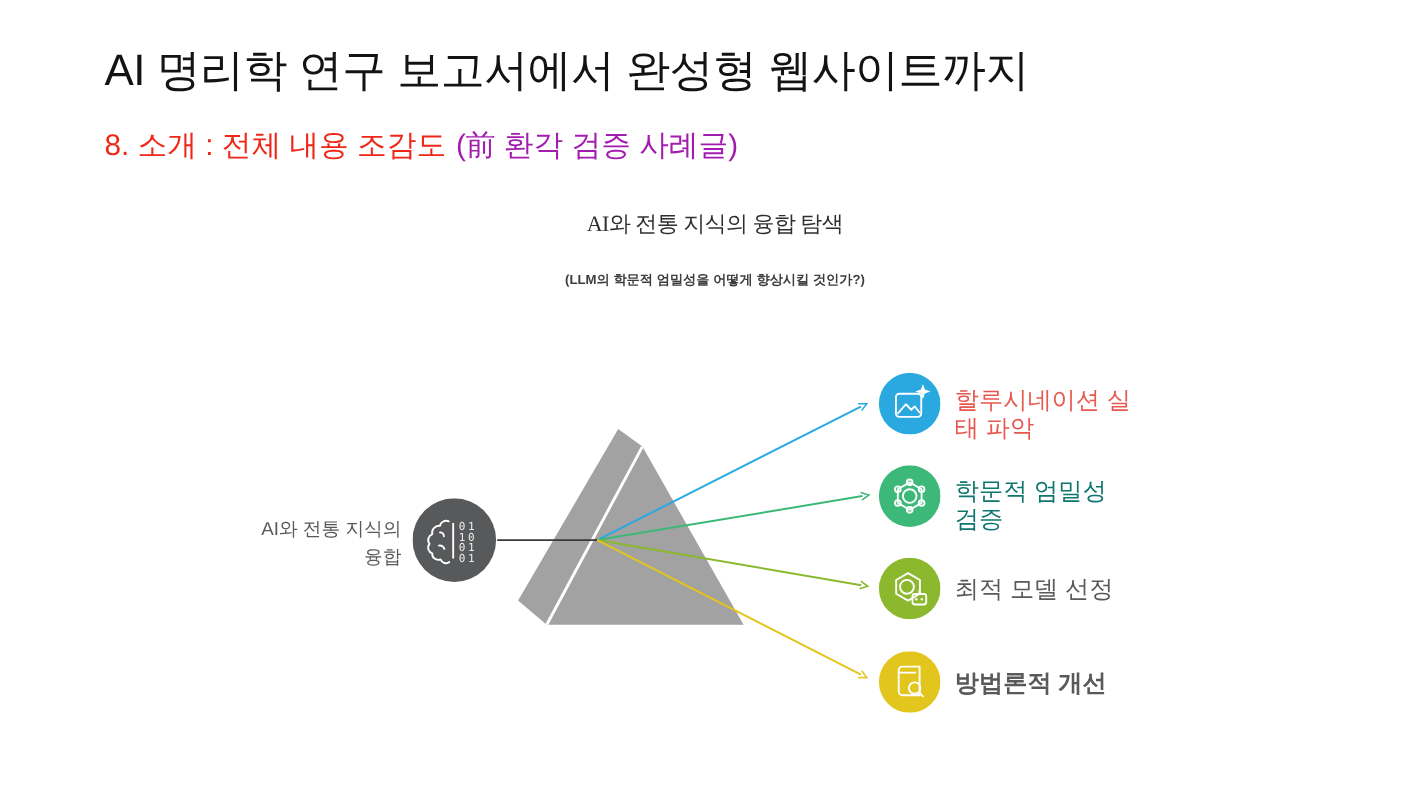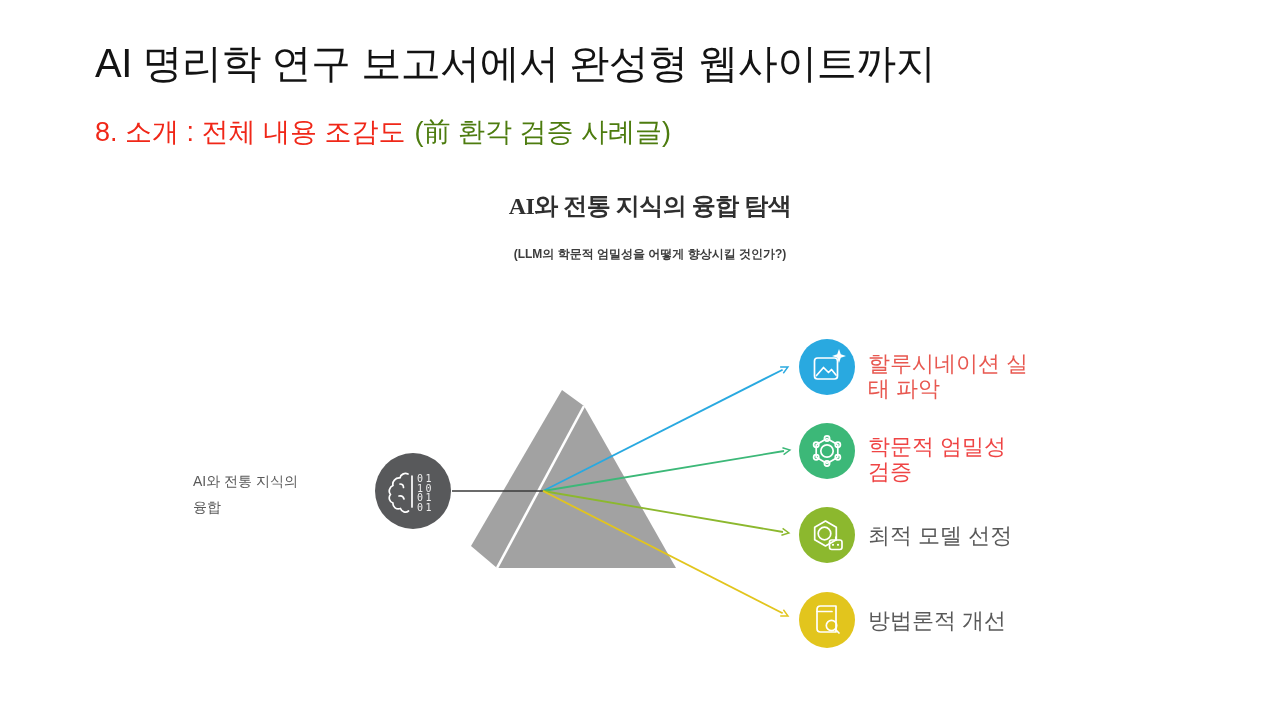--- a/index.html
+++ b/index.html
@@ -22,36 +22,36 @@
     left: 95px; top: 114px;
     font-size: 27px; font-weight: 400;
     white-space: nowrap;
   }
   .section-heading .note { margin-left: 9px; }
 
   .diagram-heading {
     left: 320px; top: 190px; width: 660px;
     text-align: center;
     font-family: "Liberation Serif", "DejaVu Serif", serif;
-    font-size: 24px; font-weight: 700;
+    font-size: 20px; font-weight: 400;
     color: #2f2f2f; letter-spacing: -0.5px;
   }
   .diagram-subheading {
     left: 320px; top: 246px; width: 660px;
     text-align: center;
     font-size: 12px; font-weight: 700;
     color: #3d3d3d;
   }
 
   .scene { left: 0; top: 0; width: 1280px; height: 720px; pointer-events: none; }
 
   .source-label {
     left: 193px; top: 468px; width: 172px;
-    text-align: left;
-    font-size: 14px; line-height: 26px;
+    text-align: right;
+    font-size: 17px; line-height: 26px;
   }
   .source-label span { display: block; }
 
   .source-icon { left: 375px; top: 453px; width: 76px; height: 76px; }
 
   .out-icon { width: 56px; height: 56px; left: 799px; }
   .out-icon-0 { top: 339px; }
   .out-icon-1 { top: 423px; }
   .out-icon-2 { top: 507px; }
   .out-icon-3 { top: 592px; }
@@ -72,21 +72,21 @@
   }
 </style>
 </head>
 <body>
 
 <div class="slide">
 
   <h1 class="abs title" style="margin:0;">AI 명리학 연구 보고서에서 완성형 웹사이트까지</h1>
 
   <div class="abs section-heading">
-    <span style="color: rgb(240, 39, 24);">8. 소개 : 전체 내용 조감도</span><span class="note" style="color: #4d7c0f;">(前 환각 검증 사례글)</span>
+    <span style="color: rgb(240, 39, 24);">8. 소개 : 전체 내용 조감도</span><span class="note" style="color: #a21caf;">(前 환각 검증 사례글)</span>
   </div>
 
   <div class="abs diagram-heading">AI와 전통 지식의 융합 탐색</div>
   <div class="abs diagram-subheading">(LLM의 학문적 엄밀성을 어떻게 향상시킬 것인가?)</div>
 
   <svg class="abs scene" viewBox="0 0 1280 720">
     <defs>
       <marker id="arw0" viewBox="0 0 10 10" refX="2" refY="5" markerWidth="10" markerHeight="10" markerUnits="userSpaceOnUse" orient="auto">
         <path d="M1,1.5 L8,5 L1,8.5" fill="none" stroke-width="1.4" stroke="#29A9E0"></path>
       </marker>
@@ -146,21 +146,21 @@
       <polygon class="ico-stroke" points="28,15.5 38.8,21.8 38.8,34.2 28,40.5 17.2,34.2 17.2,21.8"></polygon>
       <circle class="ico-stroke" cx="28" cy="28" r="6.2"></circle>
       <circle class="ico-stroke" cx="28" cy="15.5" r="2.6" fill="currentColor"></circle>
       <circle class="ico-stroke" cx="38.8" cy="21.8" r="2.6" fill="currentColor"></circle>
       <circle class="ico-stroke" cx="38.8" cy="34.2" r="2.6" fill="currentColor"></circle>
       <circle class="ico-stroke" cx="28" cy="40.5" r="2.6" fill="currentColor"></circle>
       <circle class="ico-stroke" cx="17.2" cy="34.2" r="2.6" fill="currentColor"></circle>
       <circle class="ico-stroke" cx="17.2" cy="21.8" r="2.6" fill="currentColor"></circle>
     </svg>
   </div>
-  <div class="abs out-label out-label-1" style="color: #ef4444;">학문적 엄밀성 검증</div>
+  <div class="abs out-label out-label-1" style="color: #0f766e;">학문적 엄밀성 검증</div>
 
   <div class="abs out-icon out-icon-2" style="color: rgb(140, 184, 46);">
     <svg width="56" height="56" viewBox="0 0 56 56">
       <circle cx="28" cy="28" r="28" fill="currentColor"></circle>
       <polygon class="ico-stroke" points="26.5,14 37.3,20.3 37.3,32.8 26.5,39 15.7,32.8 15.7,20.3"></polygon>
       <circle class="ico-stroke" cx="25.5" cy="26.5" r="6.3"></circle>
       <line class="ico-stroke" x1="36.8" y1="33" x2="36.8" y2="30"></line>
       <rect class="ico-stroke" x="30.5" y="33" width="12.5" height="9.5" rx="2.2" fill="currentColor"></rect>
       <circle cx="34" cy="37.8" r="1.1" fill="#ffffff"></circle>
       <circle cx="39" cy="37.8" r="1.1" fill="#ffffff"></circle>
@@ -170,15 +170,15 @@
 
   <div class="abs out-icon out-icon-3" style="color: rgb(226, 197, 29);">
     <svg width="56" height="56" viewBox="0 0 56 56">
       <circle cx="28" cy="28" r="28" fill="currentColor"></circle>
       <path class="ico-stroke" d="M21.5,40 c-2,0 -3.5,-1.5 -3.5,-3.5 L18,17.5 c0,-2 1.5,-3.5 3.5,-3.5 L37,14 L37,40 Z"></path>
       <path class="ico-stroke" d="M18,19.5 L33,19.5"></path>
       <circle class="ico-stroke" cx="32.5" cy="33.5" r="5.2" fill="currentColor"></circle>
       <line class="ico-stroke" x1="36.3" y1="37.3" x2="40" y2="41"></line>
     </svg>
   </div>
-  <div class="abs out-label out-label-3" style="color: rgb(89, 89, 89);">방법론적 개선</div>
+  <div class="abs out-label out-label-3" style="color: rgb(89, 89, 89); font-weight: bold;">방법론적 개선</div>
 
 </div>
 
 </body></html>

